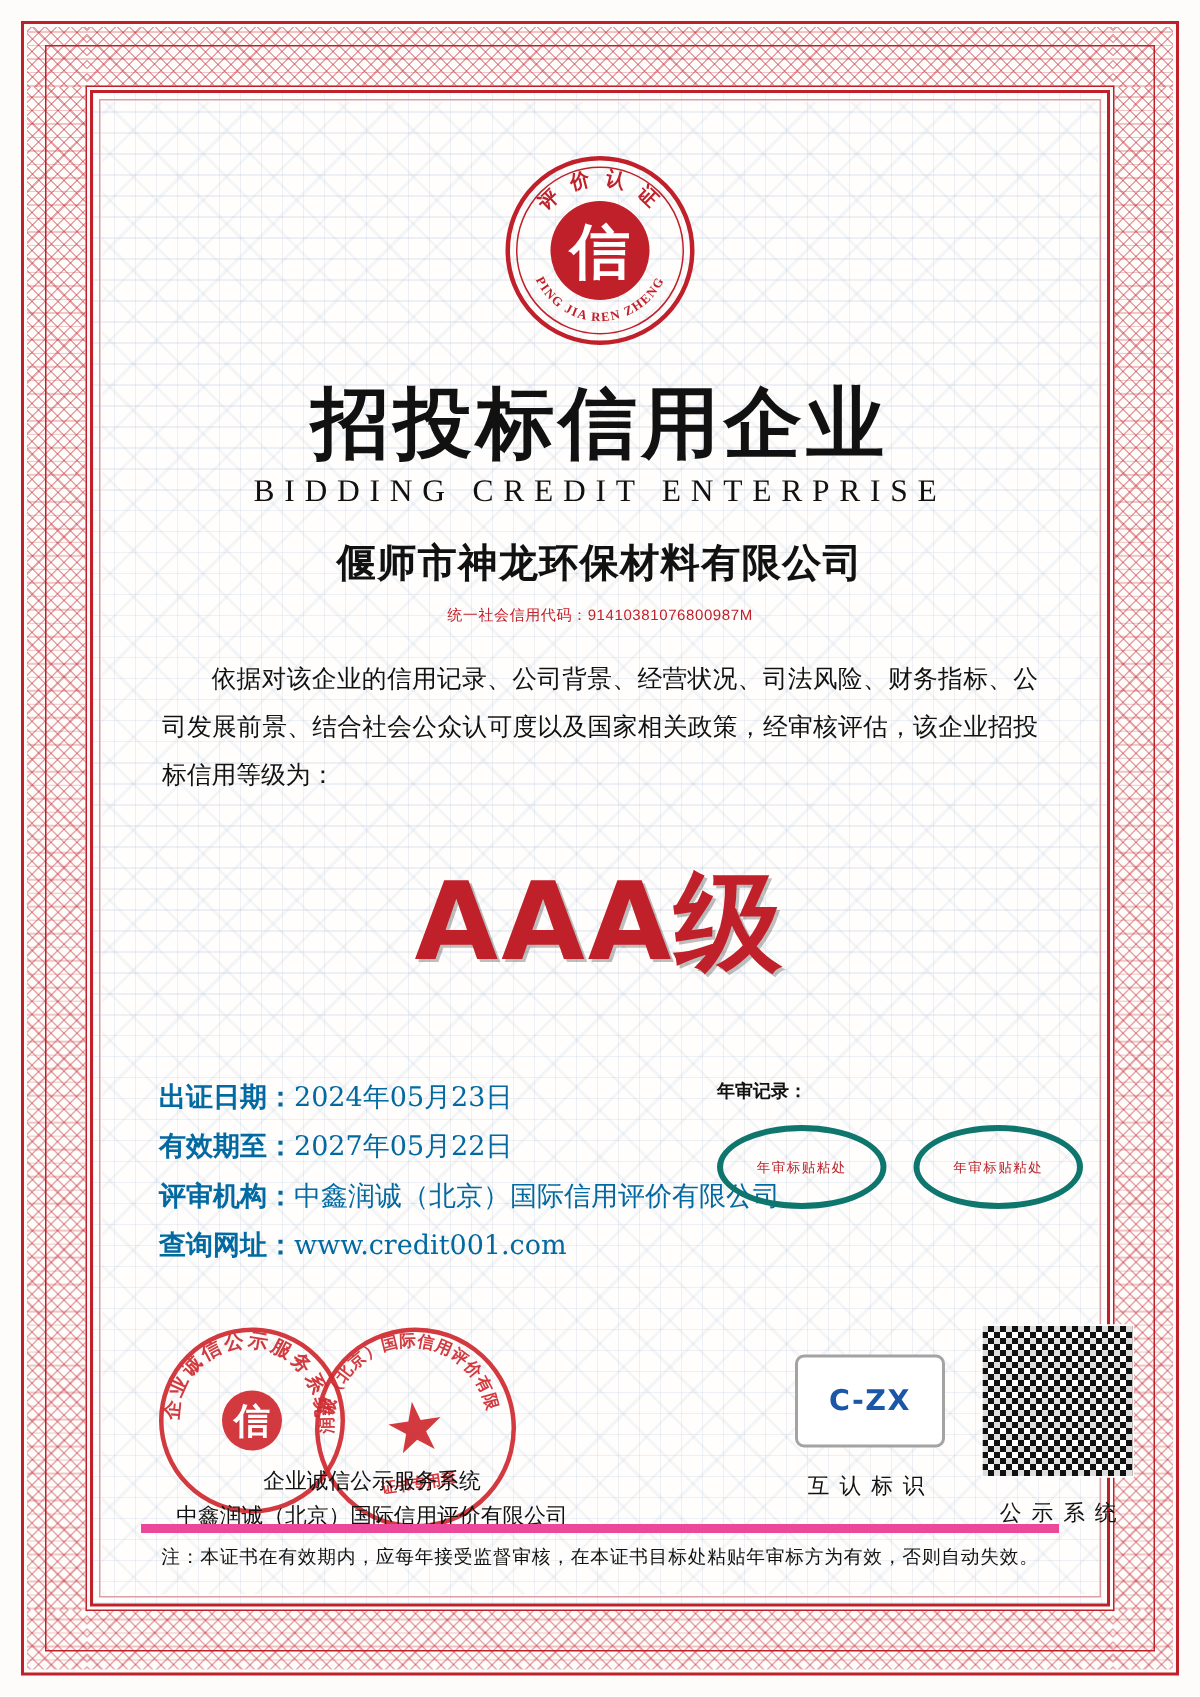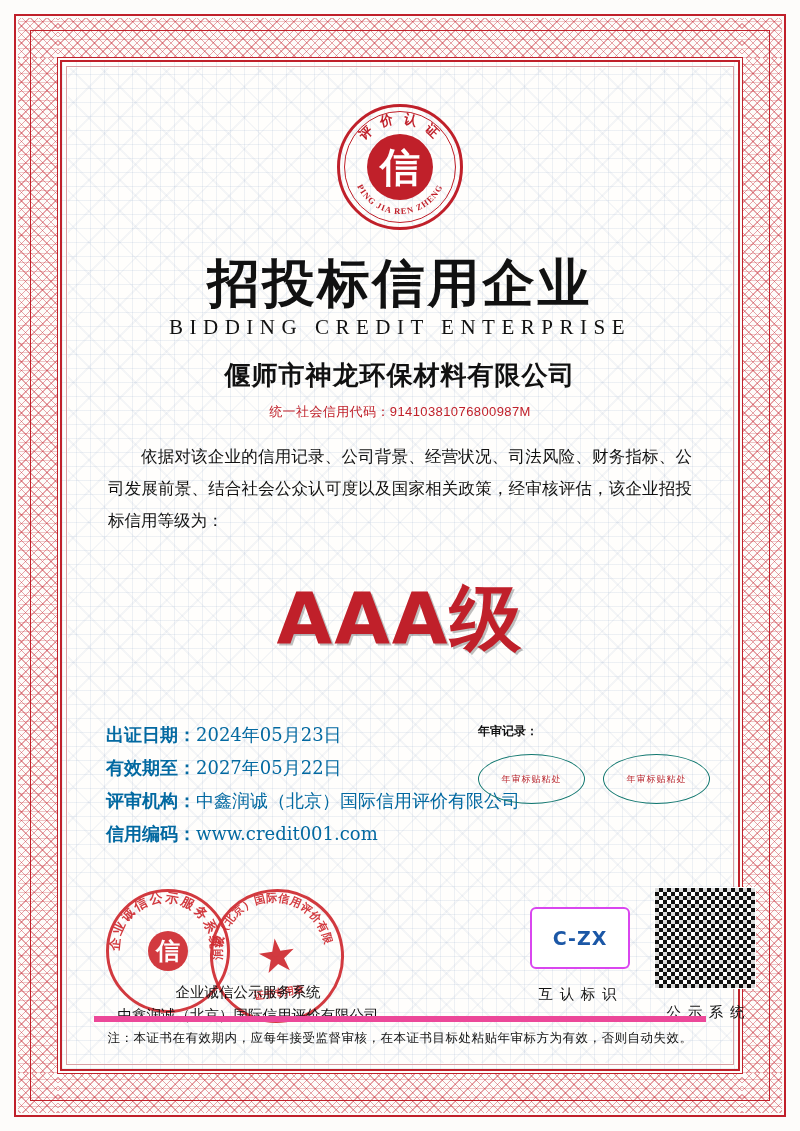--- a/index.html
+++ b/index.html
@@ -164,21 +164,21 @@
     text-align: center;
     font-family: "DejaVu Sans", sans-serif;
     font-weight: bold;
     font-size: 26px;
     color: #111;
     letter-spacing: 1px;
   }
   .usci {
     margin-top: 10px;
     text-align: center;
-    font-size: 13px;
+    font-size: 10px;
     color: #c0202a;
     font-family: "Liberation Sans", sans-serif;
     letter-spacing: .4px;
   }
 
   .body-text {
     margin: 20px 10px 0 10px;
     font-family: "DejaVu Serif", serif;
     font-size: 16.5px;
     line-height: 1.95;
@@ -227,21 +227,21 @@
     color: #111;
     margin-bottom: 14px;
   }
   .stamp-slots {
     display: flex;
     gap: 18px;
   }
   .slot {
     width: 105px;
     height: 48px;
-    border: 1px solid #0f766e;
+    border: 4px solid #0f766e;
     border-radius: 50%;
     display: flex;
     align-items: center;
     justify-content: center;
     font-size: 9px;
     color: #b8242c;
     font-family: "DejaVu Serif", serif;
     letter-spacing: 1px;
   }
 
@@ -296,21 +296,21 @@
   }
 
   .mutual {
     position: absolute;
     left: 432px; top: 22px;
     width: 96px;
     text-align: center;
   }
   .mutual .logo {
     width: 96px; height: 58px;
-    border: 2px solid #d946ef;
+    border: 2px solid #a3a3a3;
     border-radius: 6px;
     display: flex; align-items: center; justify-content: center;
     color: #1b57a6;
     font-family: "DejaVu Sans", sans-serif;
     font-weight: bold;
     font-size: 19px;
     letter-spacing: 1px;
     background: #fff;
   }
   .mutual .cap, .qr .cap {
@@ -403,21 +403,21 @@
         <div class="info-line">
           <span class="lbl">出证日期：</span><span>2024年05月23日</span>
         </div>
         <div class="info-line">
           <span class="lbl">有效期至：</span><span>2027年05月22日</span>
         </div>
         <div class="info-line">
           <span class="lbl">评审机构：</span><span>中鑫润诚（北京）国际信用评价有限公司</span>
         </div>
         <div class="info-line">
-          <span class="lbl">信用编码：</span><span>www.credit001.com</span>
+          <span class="lbl">查询网址：</span><span>www.credit001.com</span>
         </div>
       </div>
 
       <div class="annual">
         <div class="annual-title">年审记录：</div>
         <div class="stamp-slots">
           <div class="slot">年审标贴粘处</div>
           <div class="slot">年审标贴粘处</div>
         </div>
       </div>

